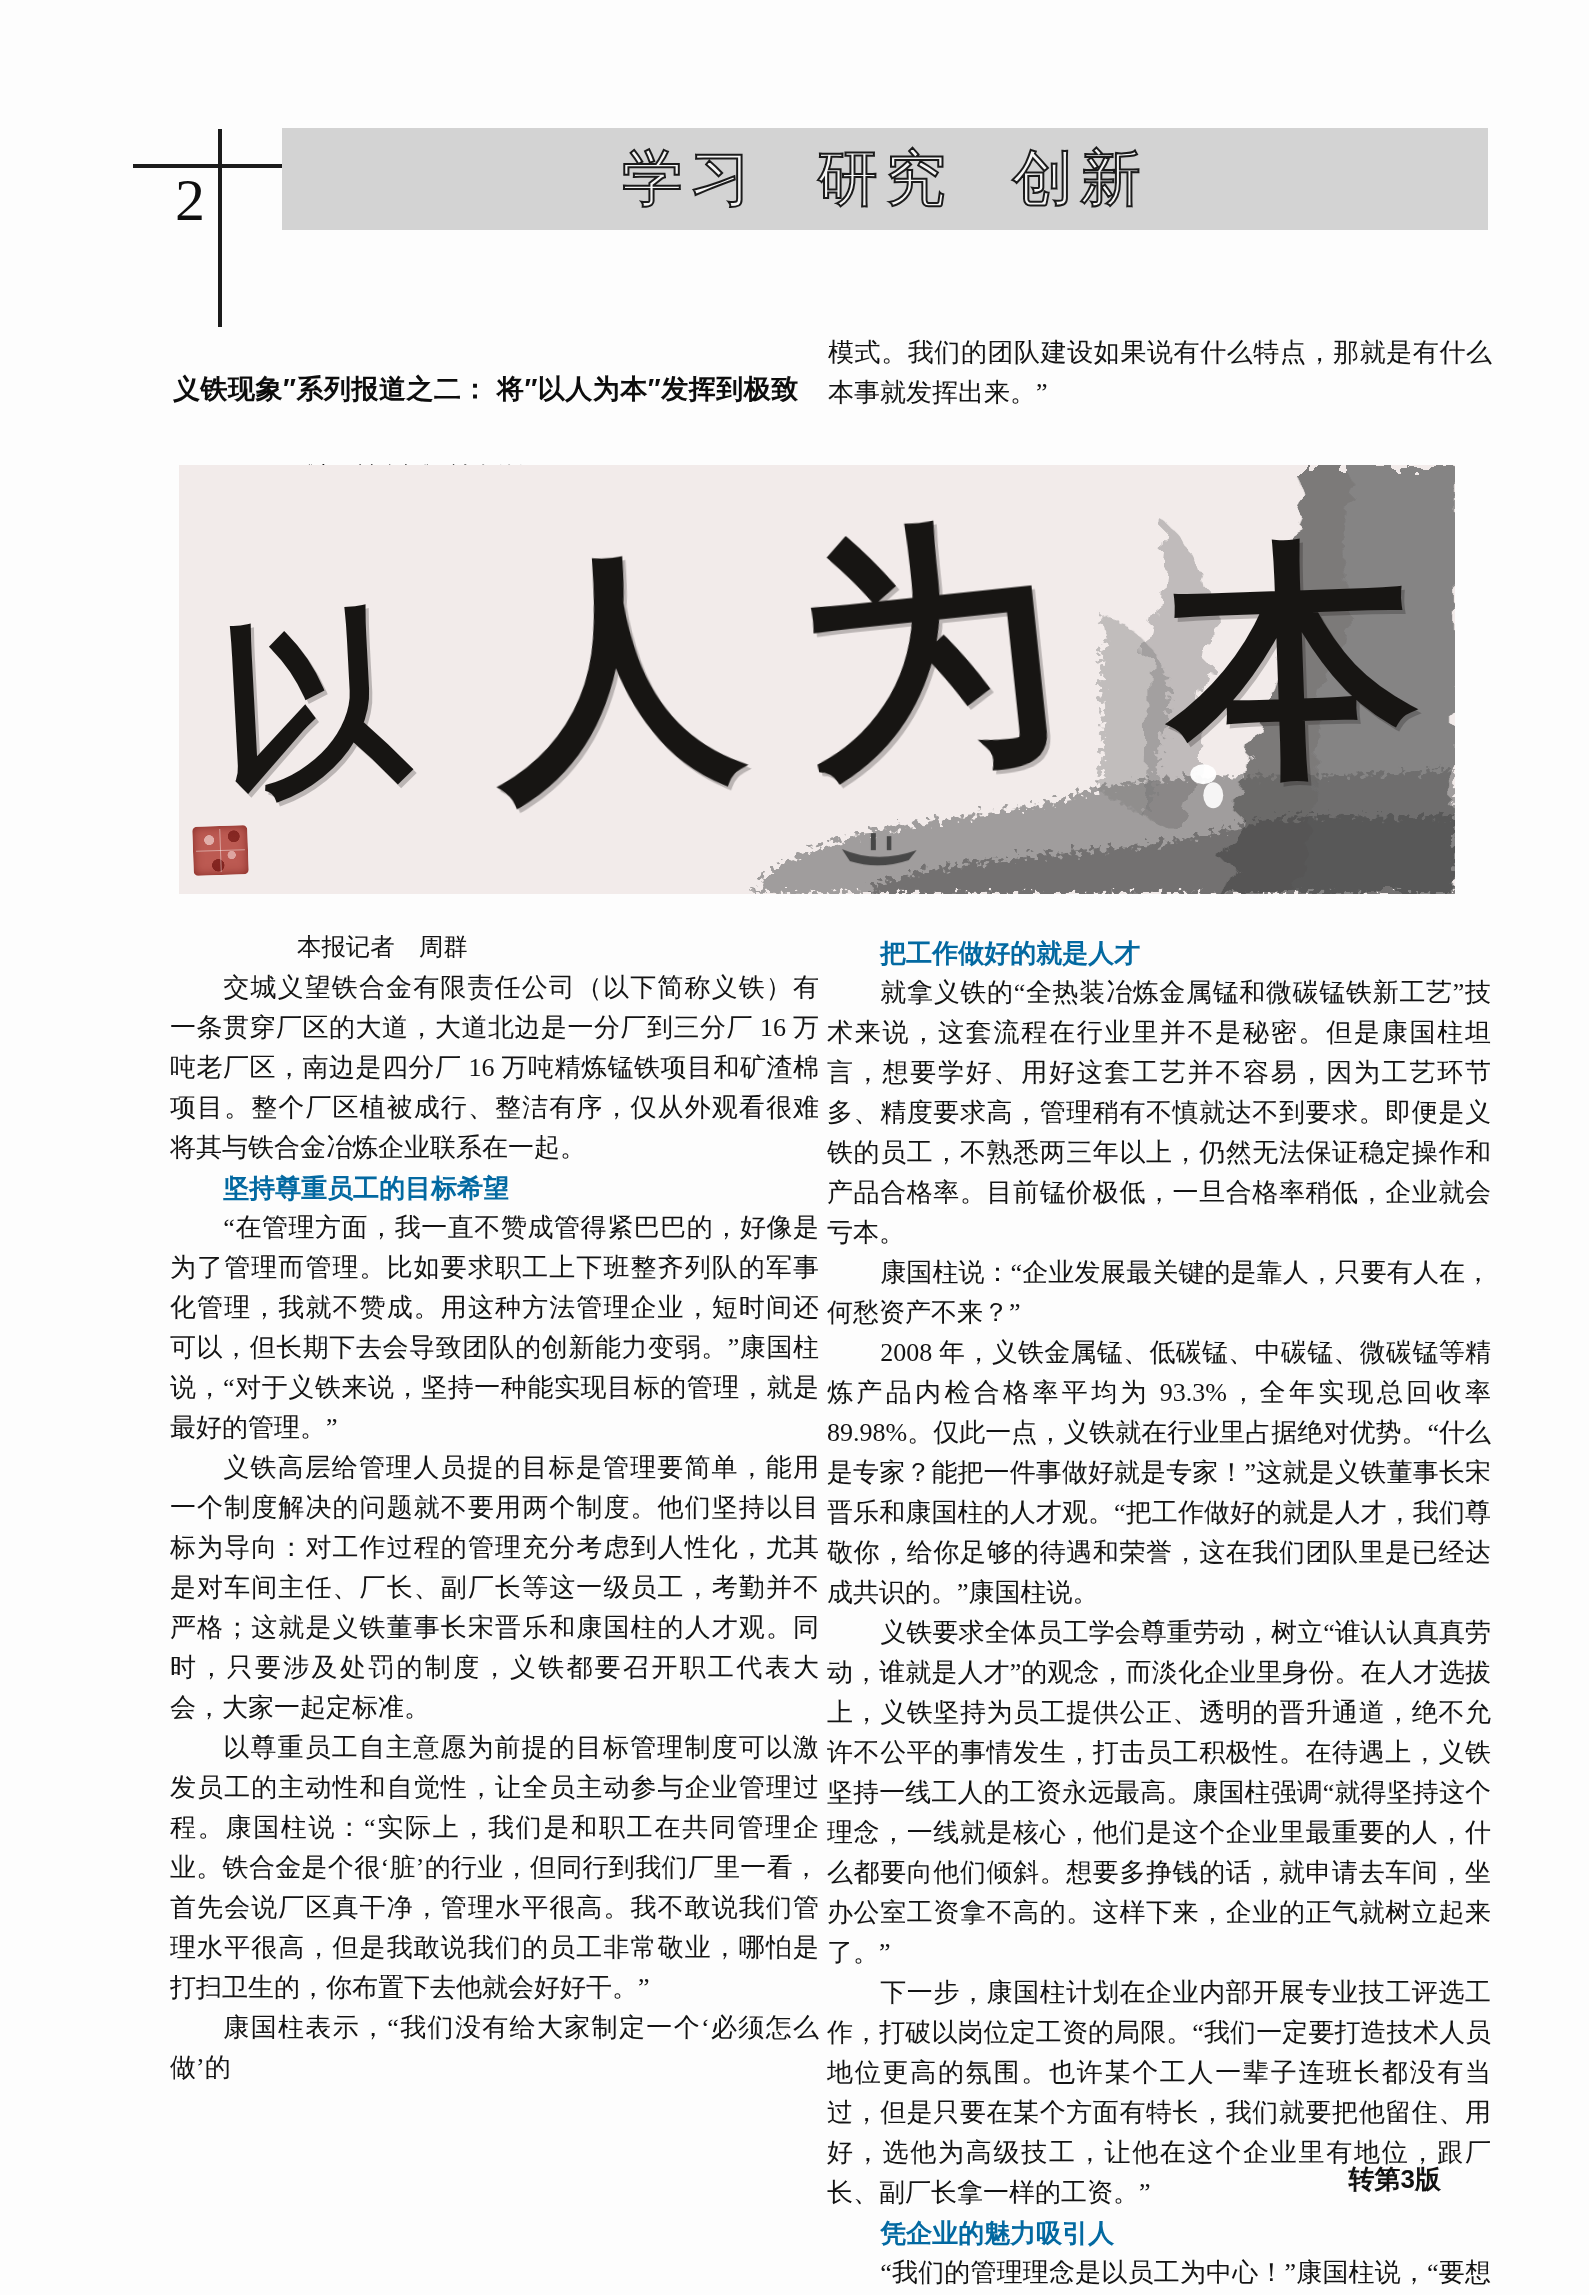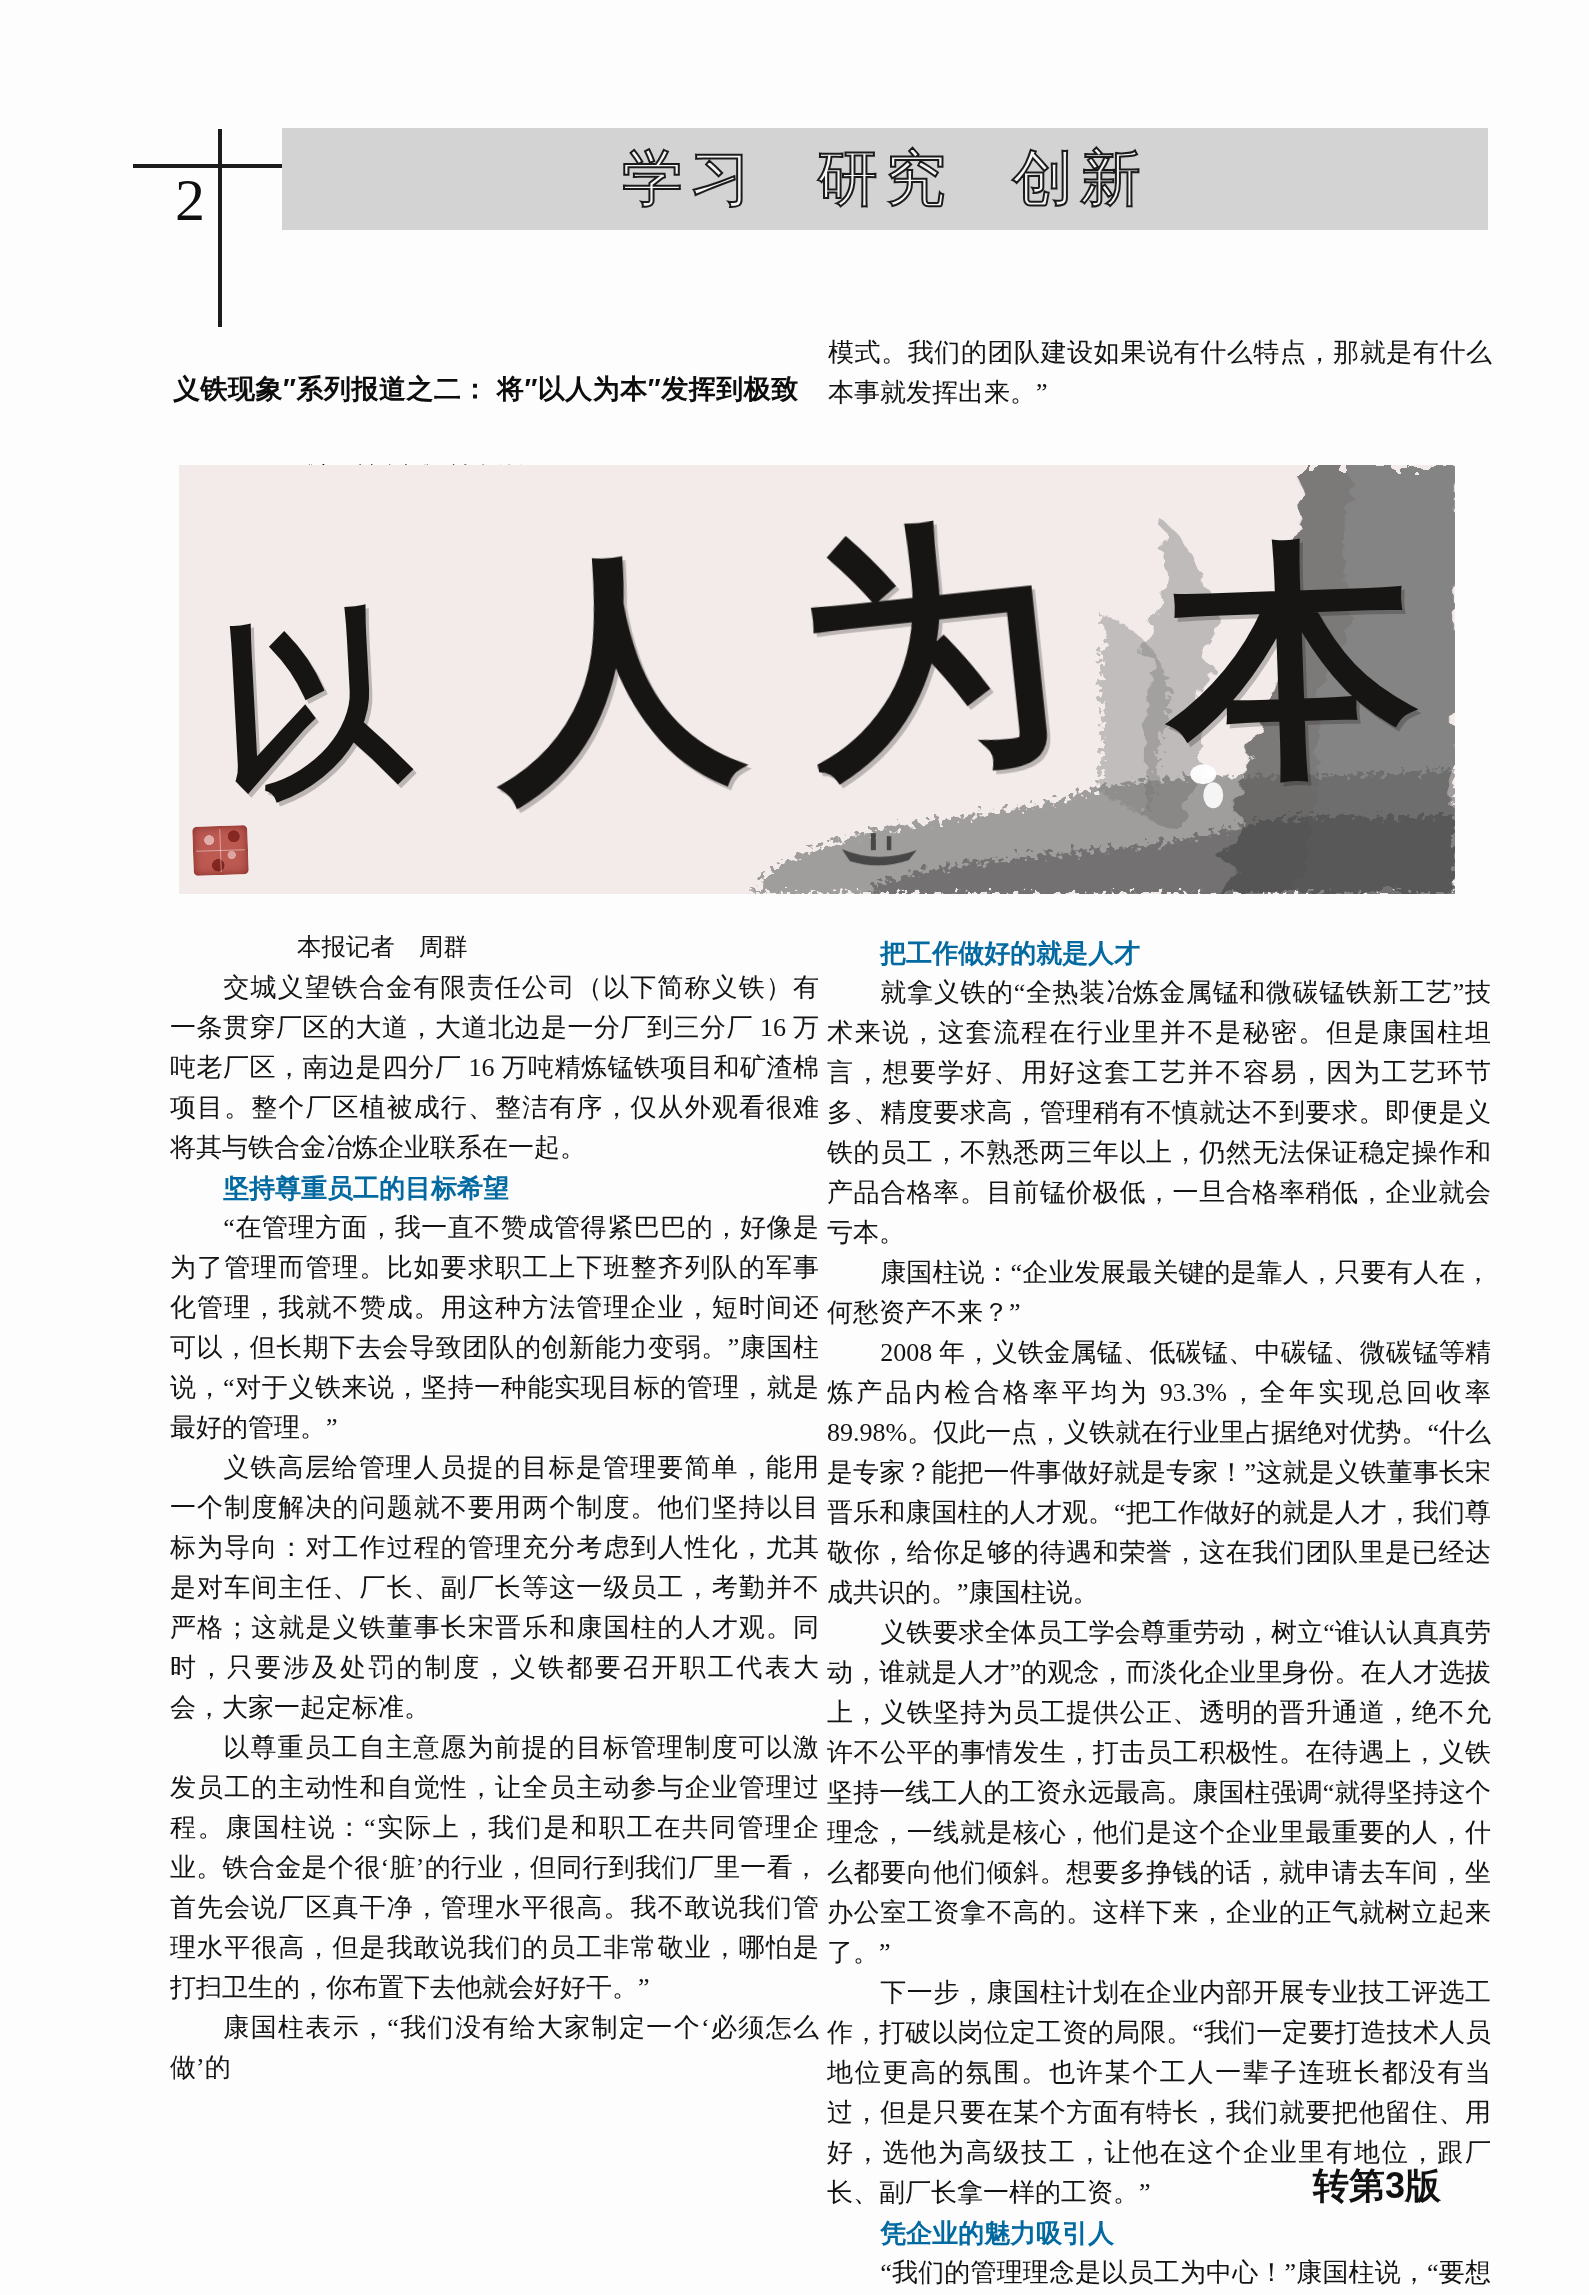--- a/index.html
+++ b/index.html
@@ -67,21 +67,21 @@
   .col { position:absolute; }
   .col-left  { left:170px;  top:925px; width:649px; }
   .col-right { left:827px; top:933px; width:664px; }
   .block { margin:0; font-size:26px; line-height:40px; text-align:justify; text-justify:inter-ideograph; color:#131313; }
   .block.para    { text-indent:2.05em; }
   .block.subhead { font-family:Liberation Sans, sans-serif; font-weight:bold; text-indent:2.05em; color:#0369a1; }
   .block.byline  { text-indent:0; padding-left:127px; font-size:24.4px; line-height:43px; }
   .page-footer {
     position:absolute; left:827px; top:2162px; width:664px; box-sizing:border-box;
     text-align:right; padding-right:50px;
-    font-family:"Liberation Sans", sans-serif; font-weight:bold; font-size:36px; color:#111;
+    font-family:"Liberation Sans", sans-serif; font-weight:bold; font-size:26px; color:#111;
   }
 </style>
 </head>
 <body>
 
 <div class="page">
 
   <div class="regmark-v"></div>
   <div class="regmark-h"></div>
   <div class="page-number">2</div>

